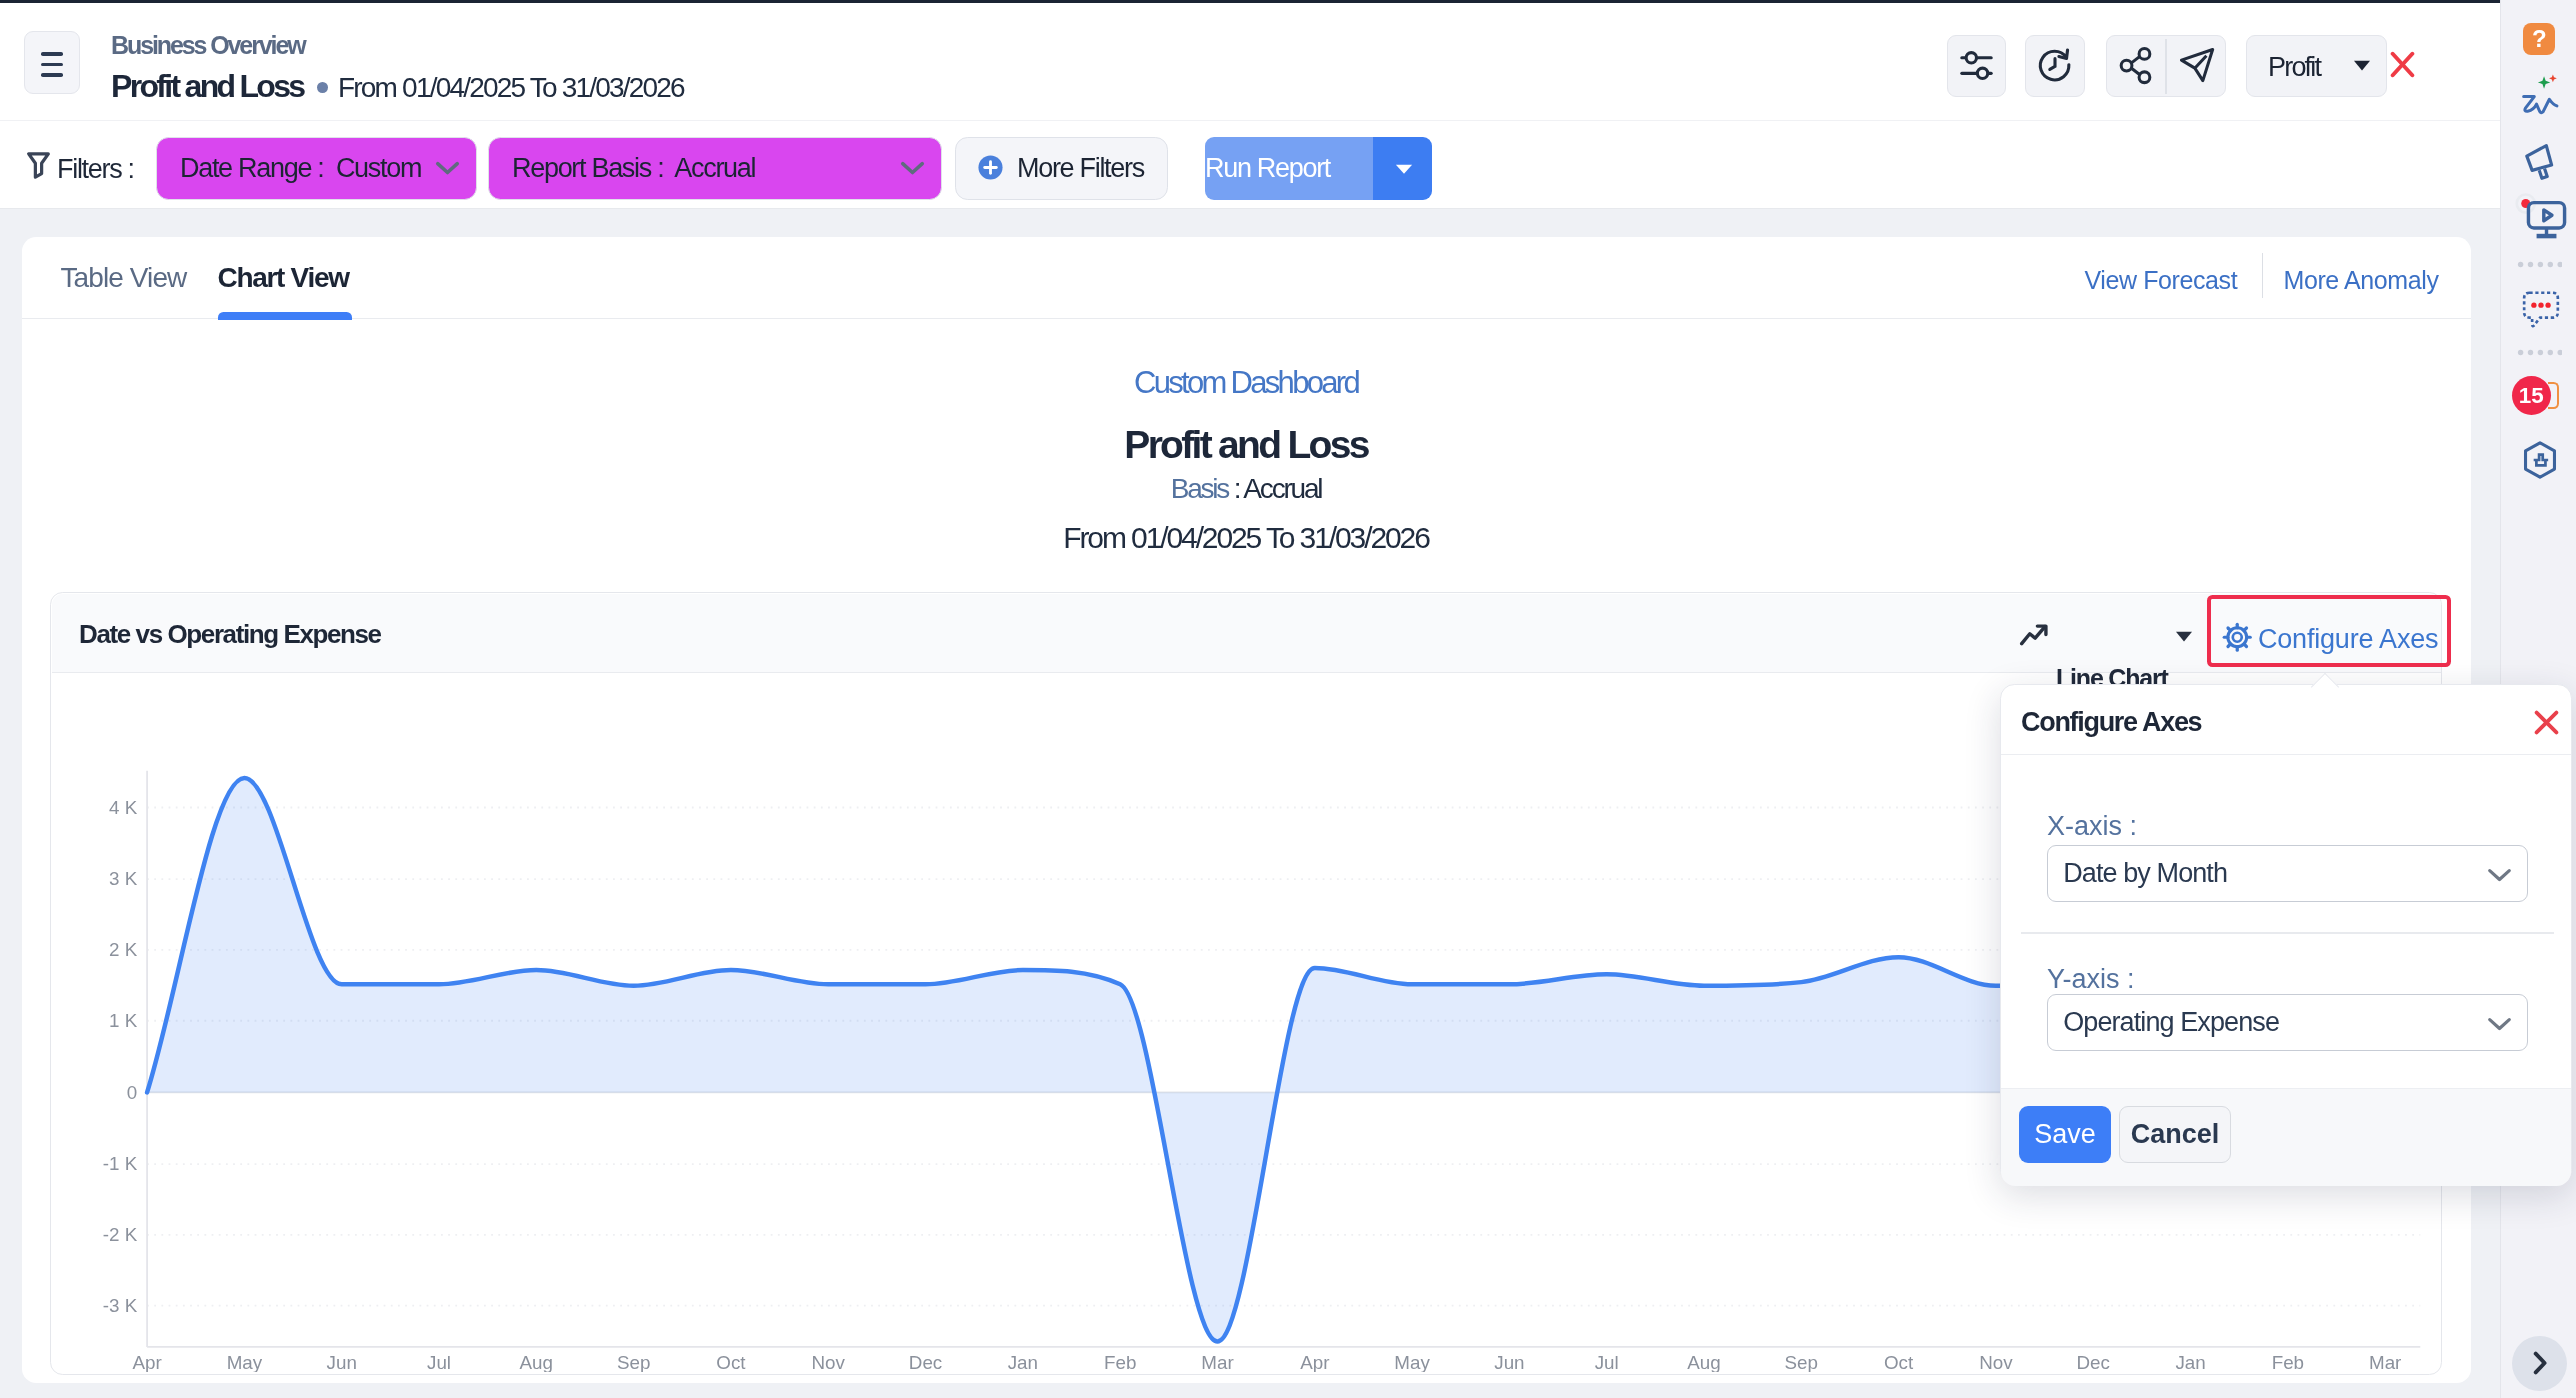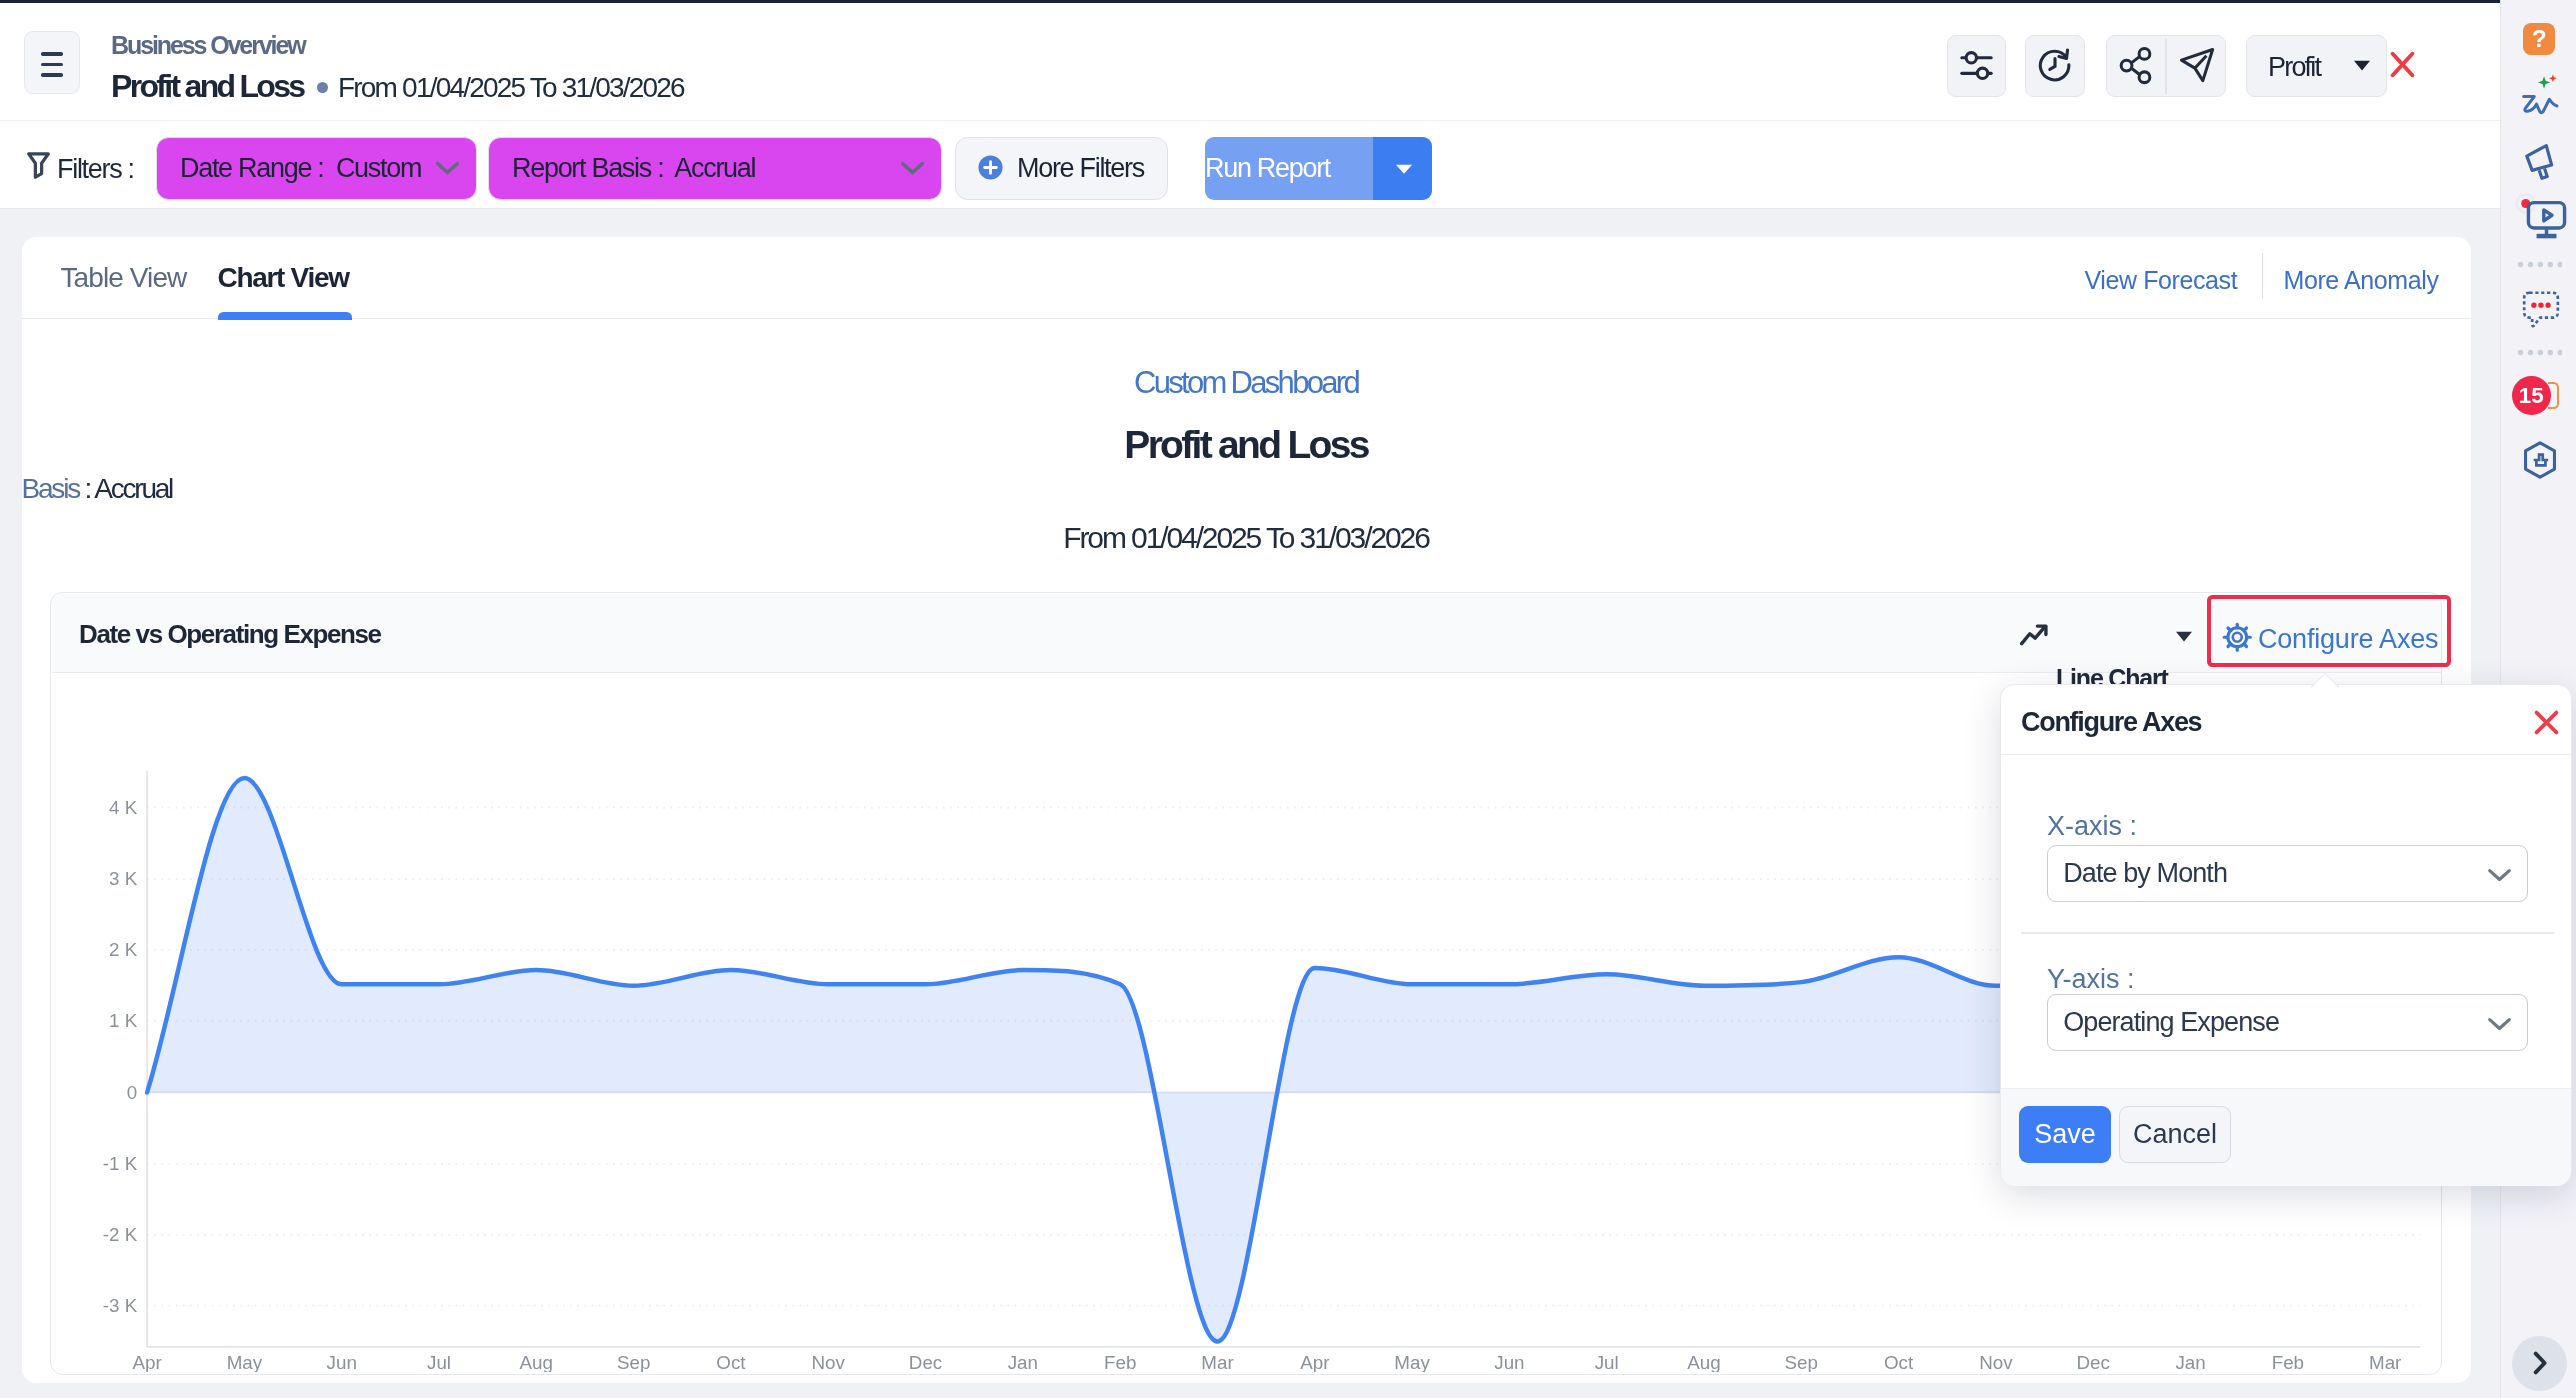--- a/index.html
+++ b/index.html
@@ -29,41 +29,41 @@
 #tabrow { position:absolute; left:0; top:0; width:2449px; height:82px; border-bottom:1.8px solid #e9ebef; }
 #tab1 { position:absolute; left:39px; top:25px; font-size:28px; letter-spacing:-0.9px; color:#5a6a84; }
 #tab2 { position:absolute; left:196px; top:25px; font-size:28px; letter-spacing:-1.3px; font-weight:bold; color:#1c2535; }
 #tabu { position:absolute; left:196px; top:75px; width:134px; height:8px; background:#3e7ef7; border-radius:5.4px 5.4px 0 0; }
 #vf { position:absolute; left:2063px; top:29px; font-size:25px; letter-spacing:-0.4px; font-weight:500; color:#3b70c5; }
 #vsep { position:absolute; left:2240px; top:16px; width:1.8px; height:45px; background:#dcdfe5; }
 #va { position:absolute; left:2262px; top:29px; font-size:25px; letter-spacing:-0.4px; font-weight:500; color:#3b70c5; }
 
 #cdash { position:absolute; left:21.5px; top:365px; width:2449px; text-align:center; font-size:31px; letter-spacing:-2.7px; color:#4577c6; }
 #h1 { position:absolute; left:21.5px; top:423px; width:2449px; text-align:center; font-size:39px; letter-spacing:-2.7px; font-weight:bold; color:#1d2739; }
-#basis { position:absolute; left:21.5px; top:473px; width:2449px; text-align:left; font-size:28px; letter-spacing:-2.2px; color:#202c3f; }
+#basis { position:absolute; left:21.5px; top:473px; width:2449px; text-align:center; font-size:28px; letter-spacing:-2.2px; color:#202c3f; }
 #basis .b { color:#54729e; }
 #fromto { position:absolute; left:21.5px; top:521px; width:2449px; text-align:center; font-size:30px; letter-spacing:-2.1px; color:#202c3f; }
 
 #panel { position:absolute; left:50px; top:592px; width:2392px; height:783px; background:#fff; border:1.8px solid #e5e7ec; border-radius:12.6px; }
 #phead { position:absolute; left:0; top:0; width:2389px; height:79px; background:#f9fafc; border-bottom:1.8px solid #e9ebef; border-radius:10.8px 10.8px 0 0; }
 #ptitle2 { font-size:26px; letter-spacing:-1.4px; font-weight:bold; color:#1e2737; }
 #lct { font-size:25px; letter-spacing:-1.2px; font-weight:600; color:#20293a;margin-top:45px; }
 #cfgt { left:2258px; top:624px; font-size:27px; letter-spacing:-0.2px; font-weight:500; color:#3b76cf; }
 #redrect { position:absolute; left:2207px; top:595px; width:244px; height:72px; border:4.5px solid #ee2d4d; border-radius:5.4px; z-index:40; }
 
 #pop { position:absolute; left:2000px; top:684px; width:572px; height:500px; background:#fff; border:0.9px solid #e7e9ee; border-radius:14.3px; box-shadow:0 10.8px 36px rgba(30,40,70,0.16); z-index:50; }
 #poparrow { position:absolute; left:2315px; top:677px; width:20px; height:20px; background:#fff; border-left:0.9px solid #e7e9ee; border-top:0.9px solid #e7e9ee; transform:rotate(45deg); z-index:51; }
 #pop .ptop { position:absolute; left:0; top:0; width:100%; height:70px; border-bottom:1.8px solid #ebedf1; }
 #pop .ptitle { position:absolute; left:20px; top:21.5px; font-size:27px; letter-spacing:-1.3px; font-weight:bold; color:#1e2737; }
 #pop .lab { position:absolute; left:46px; font-size:27px; color:#54729e; }
 #pop .sel { position:absolute; left:46px; width:481px; height:57px; background:#fff; border:1.8px solid #c7ccd5; border-radius:9px; font-size:27px; letter-spacing:-0.9px; color:#2a3950; line-height:54px; padding-left:15.2px; }
 #pop .divl { position:absolute; left:20px; width:533px; height:1.8px; background:#e8eaee; }
 #popfoot { position:absolute; left:0; top:403px; width:100%; height:98px; background:#f7f8fa; border-top:1.8px solid #eceef2; border-radius:0 0 14.3px 14.3px; }
 #savebtn { position:absolute; left:18px; top:17px; width:92px; height:57px; background:#3d7ef7; border-radius:9px; color:#fff; font-size:27px; line-height:57px; text-align:center; }
-#cancelbtn { position:absolute; left:118px; top:17px; width:112px; height:57px; background:#f4f5f8; border:1.8px solid #d8dbe0; border-radius:9px; color:#2a3950; font-size:27px; line-height:54px; text-align:center; }
+#cancelbtn { position:absolute; left:118px; top:17px; width:112px; height:57px; background:#f4f5f8; border:1.8px solid #d8dbe0; border-radius:9px; color:#2a3950; font-size:27px; line-height:54px; text-align:center;font-weight:bold; }
 
 #sidebar { position:absolute; left:2500px; top:0; width:76px; height:1399px; background:#f2f2f7; border-left:1.8px solid #e4e5eb; }
 #helptile { position:absolute; left:22.4px; top:23px; width:32px; height:32px; background:#f08a40; border-radius:8px; color:#fff; font-size:24px; font-weight:bold; text-align:center; line-height:32px; }
 #circbtn { position:absolute; left:2512px; top:1336px; width:55px; height:55px; background:#dde1ea; border-radius:50%; z-index:60; }
 </style>
 </head>
 <body>
 <div id="topbar"></div>
 <div id="header"></div>
 <div id="hamb">

